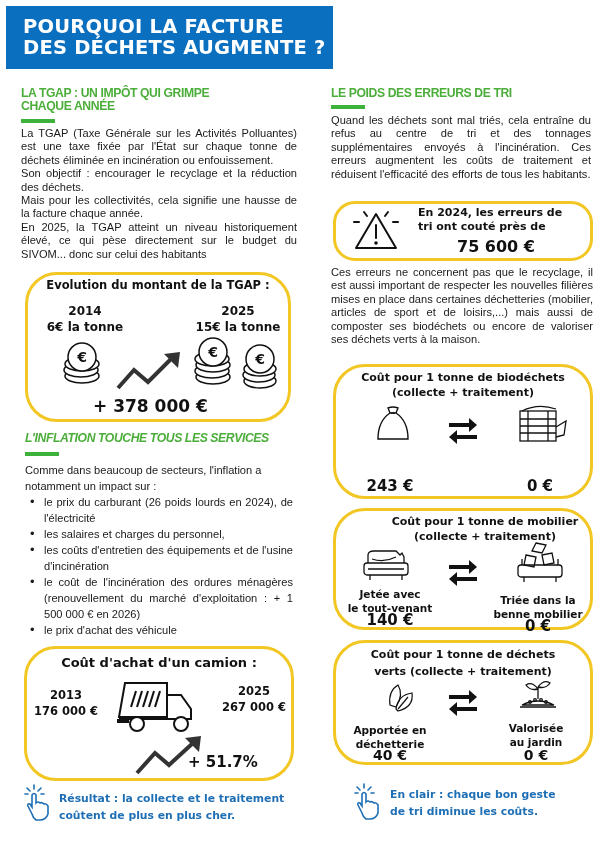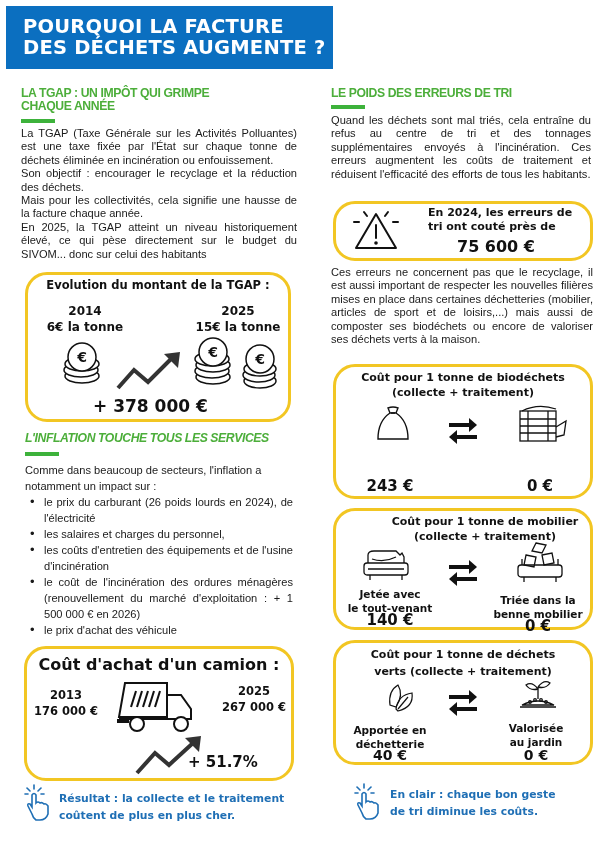--- a/index.html
+++ b/index.html
@@ -20,21 +20,21 @@
   }
   .green-bar { position: absolute; height: 4px; width: 34px; background: #3db23b; }
 
   .body-text {
     position: absolute; font-size: 11.1px; line-height: 13.4px; color: #1a1a1a;
     text-align: justify; font-family: "Liberation Sans", sans-serif;
   }
   .body-text p { margin: 0; }
 
   .card {
-    position: absolute; border: 3px solid #f2c623; border-radius: 22px; background: #fff;
+    position: absolute; border: 3px solid #f2c623; border-radius: 32px; background: #fff;
     font-family: "DejaVu Sans", sans-serif; font-weight: bold; color: #111;
   }
 
   .abs { position: absolute; }
   .center { text-align: center; }
 
   ul.bullets { list-style: none; }
   ul.bullets li { position: relative; padding-left: 19px; text-align: justify; }
   ul.bullets li::before { content: "•"; position: absolute; left: 5px; top: 0; font-size: 13px; }
 
@@ -117,21 +117,21 @@
   <ul class="bullets">
     <li>le prix du carburant (26 poids lourds en 2024), de l'électricité</li>
     <li>les salaires et charges du personnel,</li>
     <li>les coûts d'entretien des équipements et de l'usine d'incinération</li>
     <li>le coût de l'incinération des ordures ménagères (renouvellement du marché d'exploitation : + 1 500 000 € en 2026)</li>
     <li>le prix d'achat des véhicule</li>
   </ul>
 </div>
 
 <div class="card" style="left:24px; top:646px; width:270px; height:135px;">
-  <div class="abs center" style="left:0; top:6px; width:264px; font-size:16px;">Coût d'achat d'un camion :</div>
+  <div class="abs center" style="left:0; top:6px; width:264px; font-size:13px;">Coût d'achat d'un camion :</div>
   <div class="abs center" style="left:0; top:38px; width:78px; font-size:11.5px; line-height:16px;">
     <div>2013</div>
     <div>176 000 €</div>
   </div>
   <div class="abs center" style="left:186px; top:34px; width:82px; font-size:11.5px; line-height:16px;">
     <div>2025</div>
     <div>267 000 €</div>
   </div>
   <svg class="abs" style="left:90px; top:28px;" width="80" height="56" viewBox="0 0 80 56">
     <g fill="none" stroke="#111" stroke-width="2">
@@ -180,21 +180,21 @@
     <g fill="none" stroke="#111" stroke-width="2" stroke-linecap="round">
       <polygon points="26,6 46,40 6,40" stroke-linejoin="round"></polygon>
       <line x1="26" y1="17" x2="26" y2="30"></line>
       <line x1="14" y1="4" x2="17" y2="8"></line>
         <line x1="38" y1="4" x2="35" y2="8"></line>
       <line x1="4" y1="14" x2="9" y2="14"></line>
         <line x1="43" y1="14" x2="48" y2="14"></line>
     </g>
     <circle cx="26" cy="35" r="1.8" fill="#111"></circle>
   </svg>
-  <div class="abs" style="left:92px; top:2px; font-size:11px; line-height:14px;">
+  <div class="abs" style="left:82px; top:2px; font-size:11px; line-height:14px;">
     <div>En 2024, les erreurs de</div>
     <div>tri ont couté près de</div>
   </div>
   <div class="abs" style="left:121px; top:33px; font-size:16px;">75 600 €</div>
 </div>
 
 <div class="body-text" style="left:331px; top:266px; width:262px;">Ces erreurs ne concernent pas que le recyclage, il est aussi important de respecter les nouvelles filières mises en place dans certaines déchetteries (mobilier, articles de sport et de loisirs,...) mais aussi de composter ses biodéchets ou encore de valoriser ses déchets verts à la maison.</div>
 
 <div class="card" style="left:333px; top:364px; width:260px; height:135px;">
   <div class="abs center" style="left:0; top:3px; width:254px; font-size:11px; line-height:15px;">

